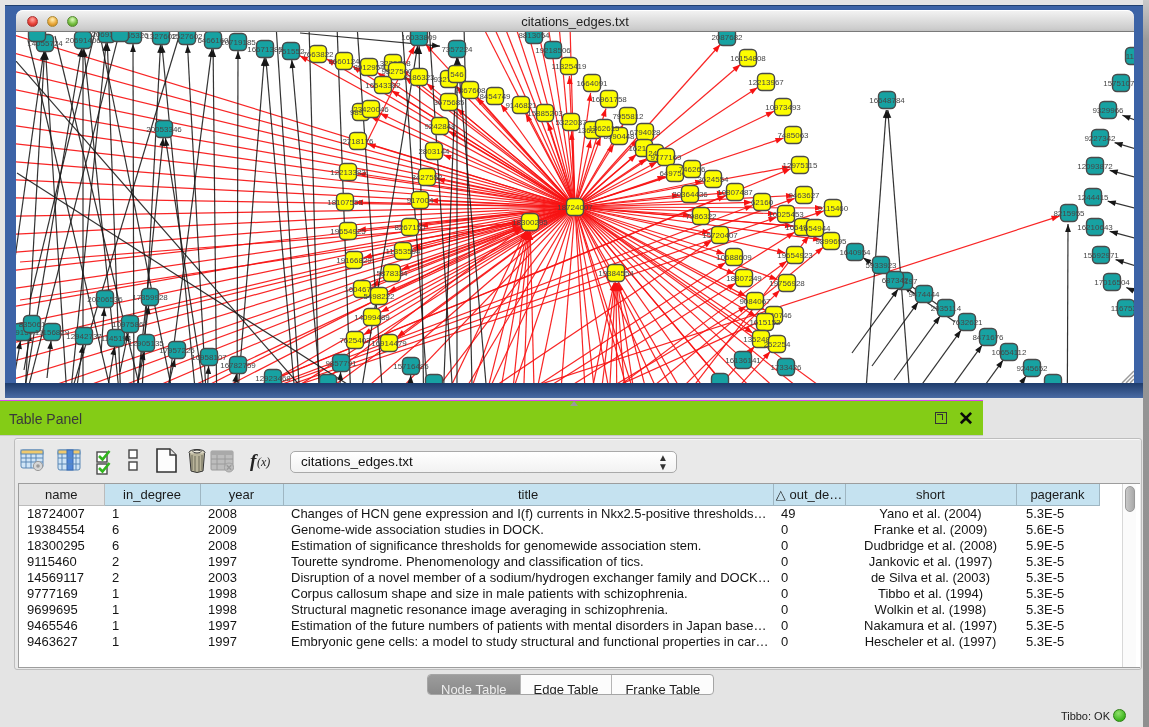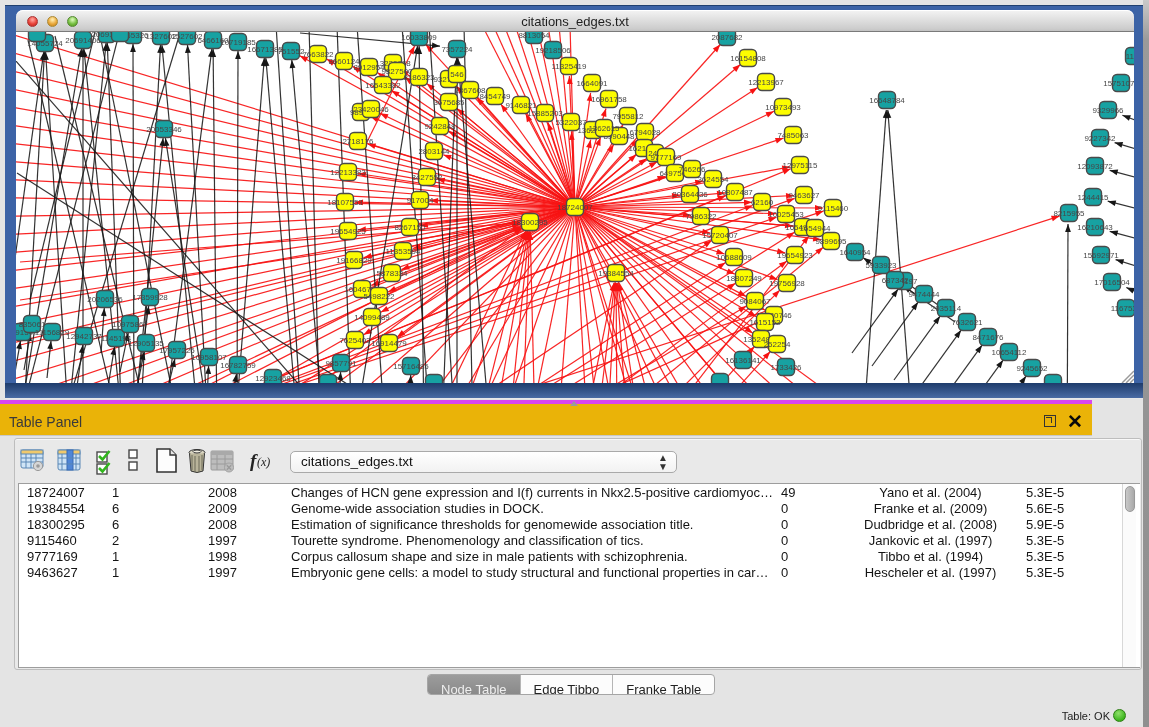--- a/index.html
+++ b/index.html
@@ -4,21 +4,21 @@
 body{width:1149px;height:727px;font-family:"Liberation Sans",sans-serif;background:#e4e4e4;position:relative;overflow:hidden}
 .frame{position:absolute;left:5px;top:5px;width:1140px;height:394px;background:#3c63a6}
 .bandbot{position:absolute;left:5px;top:383px;width:1140px;height:16px;background:linear-gradient(#1e3c6c,#4a6ba3);border-bottom:1px solid #e8e8e8}
 .frame .darkline{position:absolute;left:0;top:0;width:100%;height:1px;background:#20406f}
 .titlebar{position:absolute;left:16px;top:10px;width:1118px;height:22px;border-radius:7px 7px 0 0;background:linear-gradient(#f4f4f4,#ccc 90%,#c2c2c2);border-bottom:1px solid #7a7a7a;box-shadow:inset 0 1px 0 #fff}
 .titlebar .t{position:absolute;left:0;right:0;top:4px;text-align:center;font-size:13px;font-weight:normal;color:#1f1f1f}
 .tl{position:absolute;top:15.5px;width:11px;height:11px;border-radius:50%}
 .tl.r{left:26.5px;background:radial-gradient(circle at 50% 30%,#ff9d96 8%,#e8443a 55%,#b7241c);border:0.5px solid #a33}
 .tl.y{left:46.5px;background:radial-gradient(circle at 50% 30%,#ffe9a8 8%,#e9a93d 55%,#c07c12);border:0.5px solid #a83}
 .tl.g{left:66.5px;background:radial-gradient(circle at 50% 30%,#d2f5b0 8%,#77c043 55%,#4e9419);border:0.5px solid #583}
-.tpheader{position:absolute;left:0;top:400px;width:1092px;height:36px;background:#eab308;border-top:4px solid #d946ef;border-bottom:1px solid #c8c8c8}
+.tpheader{position:absolute;left:0;top:400px;width:983px;height:36px;background:#84cc16;border-top:1px solid #d946ef;border-bottom:1px solid #c8c8c8}
 .tpheader .t{position:absolute;left:9px;top:10px;font-size:14px;color:#3a3a3a}
 .tpheader .float{position:absolute;right:36px;top:11px;width:12px;height:12px;border:1.6px solid #333}
 .tpheader .float:after{content:"";position:absolute;left:1px;top:1px;width:5px;height:5px;border-right:1.6px solid #333;border-top:1.6px solid #333}
 .tpheader .x{position:absolute;right:9px;top:6px;font-size:19px;font-weight:bold;color:#0a0a0a}
 .panel{position:absolute;left:14px;top:438px;width:1128px;height:232px;background:#e9e9e9;border:1px solid #bdbdbd;border-radius:3px;box-shadow:inset 0 1px 0 #f8f8f8}
 .toolbar{position:absolute;left:4px;top:4px;height:36px;width:100%}
 .icon{position:absolute;top:5px}
 svg.ic{display:block}
 .combo{position:absolute;left:271px;top:8px;width:387px;height:22px;background:linear-gradient(#fff,#f2f2f2);border:1px solid #a9a9a9;border-radius:5px;font-size:13.5px;color:#111;padding:2px 0 0 10px}
 .combo .arr{position:absolute;right:8px;top:1px;font-size:10px;color:#333;line-height:9px;text-align:center}
@@ -833,80 +833,116 @@
         <svg class="ic" width="30" height="26">
           <text x="0" y="19" font-family="Liberation Serif,serif" font-style="italic" font-weight="bold" font-size="19" fill="#222">f</text>
           <text x="7" y="18" font-family="Liberation Serif,serif" font-style="italic" font-size="12" fill="#222">(x)</text>
         </svg>
       </div>
     <div class="combo">citations_edges.txt<div class="arr">▲<br>▼</div></div>
   </div>
   <div class="tablewrap">
   <table>
   <tbody>
+          <tr>
+            <th class="c1">name</th>
+            <th class="c2">in_degree</th>
+            <th class="c3">year</th>
+            <th class="c4">title</th>
+            <th class="c5">△ out_de…</th>
+            <th class="c6">short</th>
+            <th class="c7">pagerank</th>
+          </tr>
 <tr>
             <td class="c1">18724007</td>
             <td class="c2">1</td>
             <td class="c3">2008</td>
-            <td class="c4">Changes of HCN gene expression and I(f) currents in Nkx2.5‑positive cardiomyoc…</td>
+            <td class="c4">Changes of HCN gene expression and I(f) currents in Nkx2.5‑positive thresholds…</td>
             <td class="c5">49</td>
             <td class="c6">Yano et al. (2004)</td>
             <td class="c7">5.3E‑5</td>
           </tr>
 <tr>
             <td class="c1">19384554</td>
             <td class="c2">6</td>
             <td class="c3">2009</td>
             <td class="c4">Genome‑wide association studies in DOCK.</td>
             <td class="c5">0</td>
             <td class="c6">Franke et al. (2009)</td>
             <td class="c7">5.6E‑5</td>
           </tr>
 <tr>
             <td class="c1">18300295</td>
             <td class="c2">6</td>
             <td class="c3">2008</td>
-            <td class="c4">Estimation of significance thresholds for genomewide association title.</td>
+            <td class="c4">Estimation of significance thresholds for genomewide association stem.</td>
             <td class="c5">0</td>
             <td class="c6">Dudbridge et al. (2008)</td>
             <td class="c7">5.9E‑5</td>
           </tr>
 <tr>
             <td class="c1">9115460</td>
             <td class="c2">2</td>
             <td class="c3">1997</td>
             <td class="c4">Tourette syndrome. Phenomenology and classification of tics.</td>
             <td class="c5">0</td>
             <td class="c6">Jankovic et al. (1997)</td>
             <td class="c7">5.3E‑5</td>
           </tr>
 <tr>
+            <td class="c1">14569117</td>
+            <td class="c2">2</td>
+            <td class="c3">2003</td>
+            <td class="c4">Disruption of a novel member of a sodium/hydrogen exchanger family and DOCK…</td>
+            <td class="c5">0</td>
+            <td class="c6">de Silva et al. (2003)</td>
+            <td class="c7">5.3E‑5</td>
+          </tr>
+<tr>
             <td class="c1">9777169</td>
             <td class="c2">1</td>
             <td class="c3">1998</td>
             <td class="c4">Corpus callosum shape and size in male patients with schizophrenia.</td>
             <td class="c5">0</td>
             <td class="c6">Tibbo et al. (1994)</td>
+            <td class="c7">5.3E‑5</td>
+          </tr>
+<tr>
+            <td class="c1">9699695</td>
+            <td class="c2">1</td>
+            <td class="c3">1998</td>
+            <td class="c4">Structural magnetic resonance image averaging in schizophrenia.</td>
+            <td class="c5">0</td>
+            <td class="c6">Wolkin et al. (1998)</td>
+            <td class="c7">5.3E‑5</td>
+          </tr>
+<tr>
+            <td class="c1">9465546</td>
+            <td class="c2">1</td>
+            <td class="c3">1997</td>
+            <td class="c4">Estimation of the future numbers of patients with mental disorders in Japan base…</td>
+            <td class="c5">0</td>
+            <td class="c6">Nakamura et al. (1997)</td>
             <td class="c7">5.3E‑5</td>
           </tr>
 <tr>
             <td class="c1">9463627</td>
             <td class="c2">1</td>
             <td class="c3">1997</td>
             <td class="c4">Embryonic gene cells: a model to study structural and functional properties in car…</td>
             <td class="c5">0</td>
             <td class="c6">Hescheler et al. (1997)</td>
             <td class="c7">5.3E‑5</td>
           </tr>
   </tbody>
       </table>
   </div>
   <div class="vscroll">
       <div class="vthumb"></div>
     </div>
 </div>
 <div class="tabs">
     <div class="tab sel">Node Table</div>
-    <div class="tab">Edge Tibbo</div>
+    <div class="tab">Edge Table</div>
     <div class="tab">Franke Table</div>
   </div>
-<div class="mem">Table: OK</div>
+<div class="mem">Tibbo: OK</div>
 <div class="memdot"></div>
 
 </body></html>

